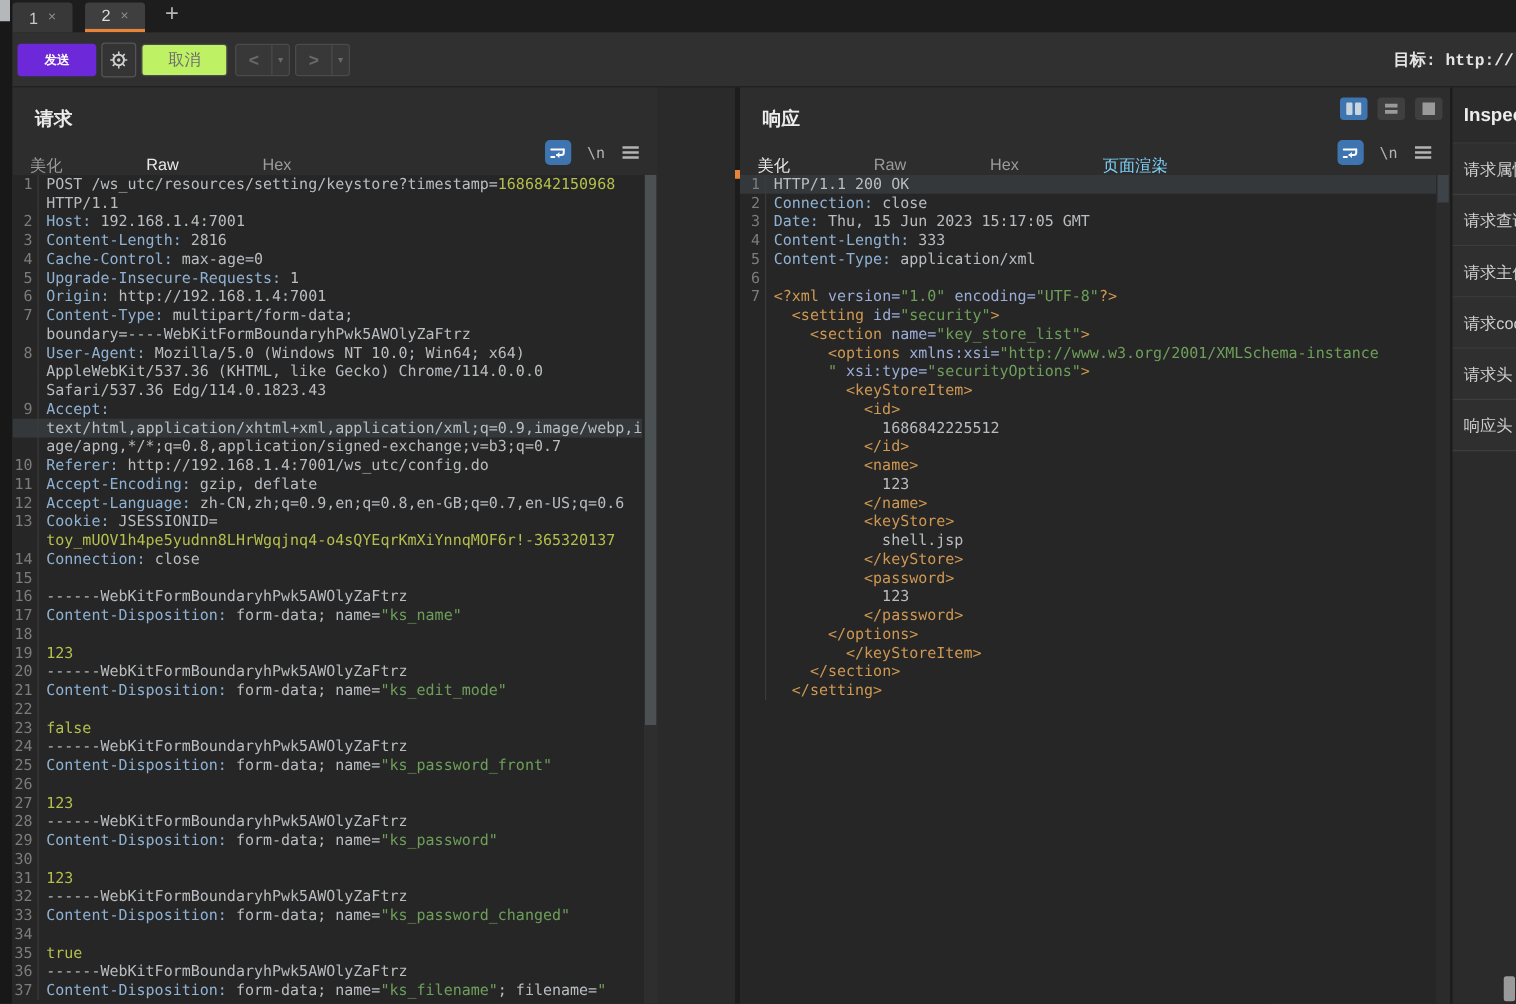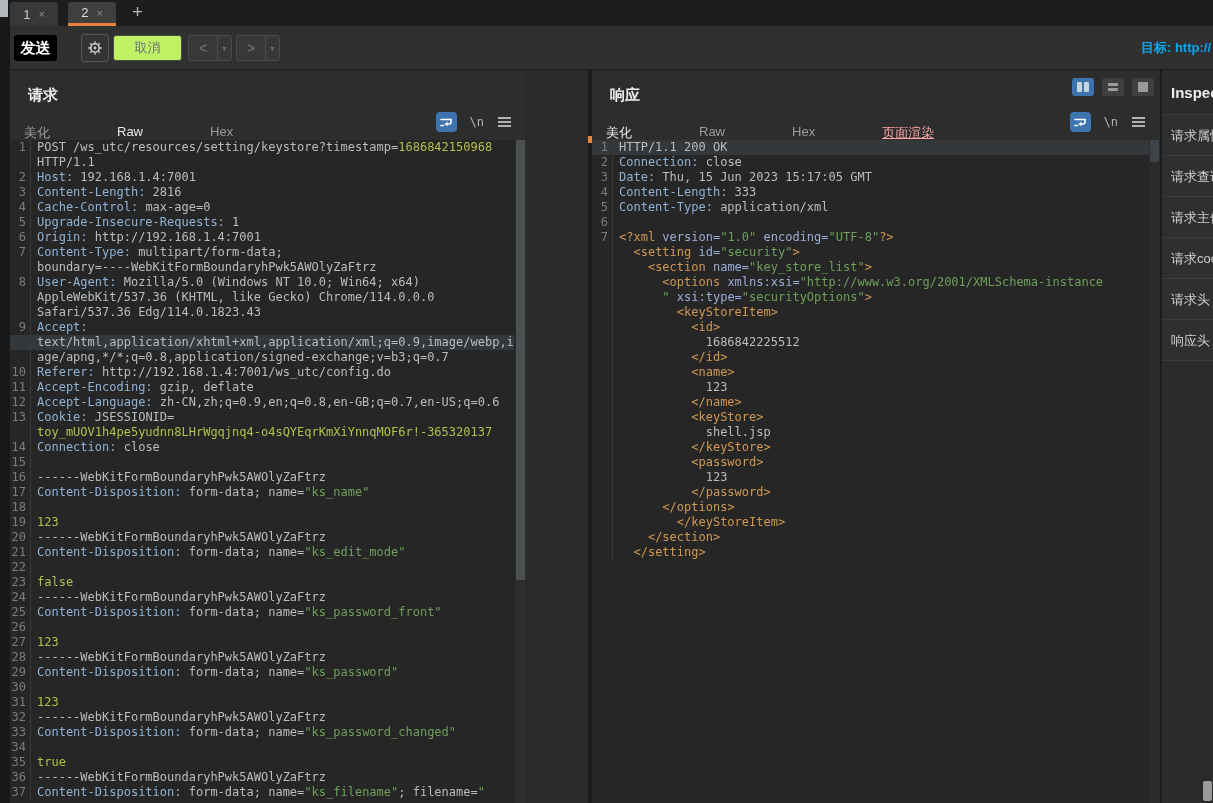--- a/index.html
+++ b/index.html
@@ -19,40 +19,40 @@
   .tabbar { position:absolute; left:10px; top:0; right:0; height:26px; background:#1d1d1d; display:flex; align-items:flex-end; }
   .doc-tab { width:48px; height:24px; margin-right:10px; background:#383838; color:#c9c9c9; font-size:13px;
              display:flex; align-items:center; justify-content:center; gap:8px; border-radius:3px 3px 0 0; cursor:default; }
   .doc-tab:first-child { margin-left:0; }
   .doc-tab .x { color:#8f8f8f; font-size:11px; }
   .doc-tab.active { background:#3f3f3f; border-bottom:3px solid #e8833a; color:#dedede; }
   .plus { color:#b5b5b5; font-size:19px; margin-left:6px; padding-bottom:3px; }
 
   
   .toolbar { position:absolute; left:10px; top:26px; right:0; height:44px; background:#303030; border-bottom:1px solid #1c1c1c; }
-  .btn-send { position:absolute; left:4px; top:9px; width:43px; height:26px; background:#000000; color:#fff; font-weight:bold;
-              font-size:15px; border:none; border-radius:3px; }
+  .btn-send { position:absolute; left:4px; top:9px; width:63px; height:26px; background:#6d28d9; color:#fff; font-weight:bold;
+              font-size:10px; border:none; border-radius:3px; }
   .btn-gear { position:absolute; left:71px; top:8px; width:28px; height:28px; background:#343434; border:1px solid #555; border-radius:3px;
               display:flex; align-items:center; justify-content:center; }
   .btn-cancel { position:absolute; left:103px; top:9px; width:69px; height:26px; background:#bef264; border:1px solid #4a4a4a; border-radius:3px;
                 color:#6f6f6f; font-size:13px; }
   .btn-nav { position:absolute; top:9px; width:44px; height:26px; background:#383838; border:1px solid #4a4a4a; border-radius:3px;
              color:#6a6a6a; display:flex; align-items:center; }
   .btn-nav .g { flex:1; text-align:center; font-size:14px; font-weight:bold; }
   .btn-nav .dd { width:14px; font-size:7px; text-align:center; border-left:1px solid #4a4a4a; height:100%; line-height:25px; }
   .nav-back { left:178px; } .nav-fwd { left:226px; }
-  .target { position:absolute; right:2px; top:13px; font-size:13px; font-weight:bold; color:#0ea5e9; white-space:nowrap; }
+  .target { position:absolute; right:2px; top:13px; font-size:13px; font-weight:bold; color:#e5e5e5; white-space:nowrap;font-family:Liberation Mono, monospace; }
 
   
   .panel { position:absolute; top:70px; bottom:0; background:#2d2d2d; }
   .panel-title { position:absolute; top:16px; left:18px; font-size:15px; font-weight:bold; color:#ececec; }
   .ptabs { position:absolute; top:54px; left:12px; height:24px; display:flex;gap:34px; }
   .ptab { font-size:13px; color:#9b9b9b; margin-right:29px; padding:0 2px 6px 2px; }
   .ptab.active { color:#e8e8e8; border-bottom:2px solid #e8833a; }
-  .ptab.disabled { color:#fca5a5;text-decoration:underline; }
+  .ptab.disabled { color:#7dd3fc; }
   .ticons { position:absolute; top:42px; right:14px; display:flex; align-items:center; gap:13px; }
   .wrap-btn { width:21px; height:20px; background:#3e74b0; border-radius:4px; display:flex; align-items:center; justify-content:center; }
   .nl-label { color:#b3b3b3; font-family:"DejaVu Sans Mono", monospace; font-size:12px; }
   .menu-icon { display:block; }
 
   .editor { position:absolute; top:70px; left:0; right:0; bottom:0; background:#262626; overflow:hidden;
             font-family:"DejaVu Sans Mono", monospace; font-size:12px; }
   .ln-row { height:15px; display:flex; align-items:center; }
   .ln-row.hl { background:#34383b; }
   .ln-num { flex:none; width:21px; text-align:right; padding-right:4px; color:#7c7c7c; border-right:1px solid #3a3a3a; height:15px; line-height:15px; }

